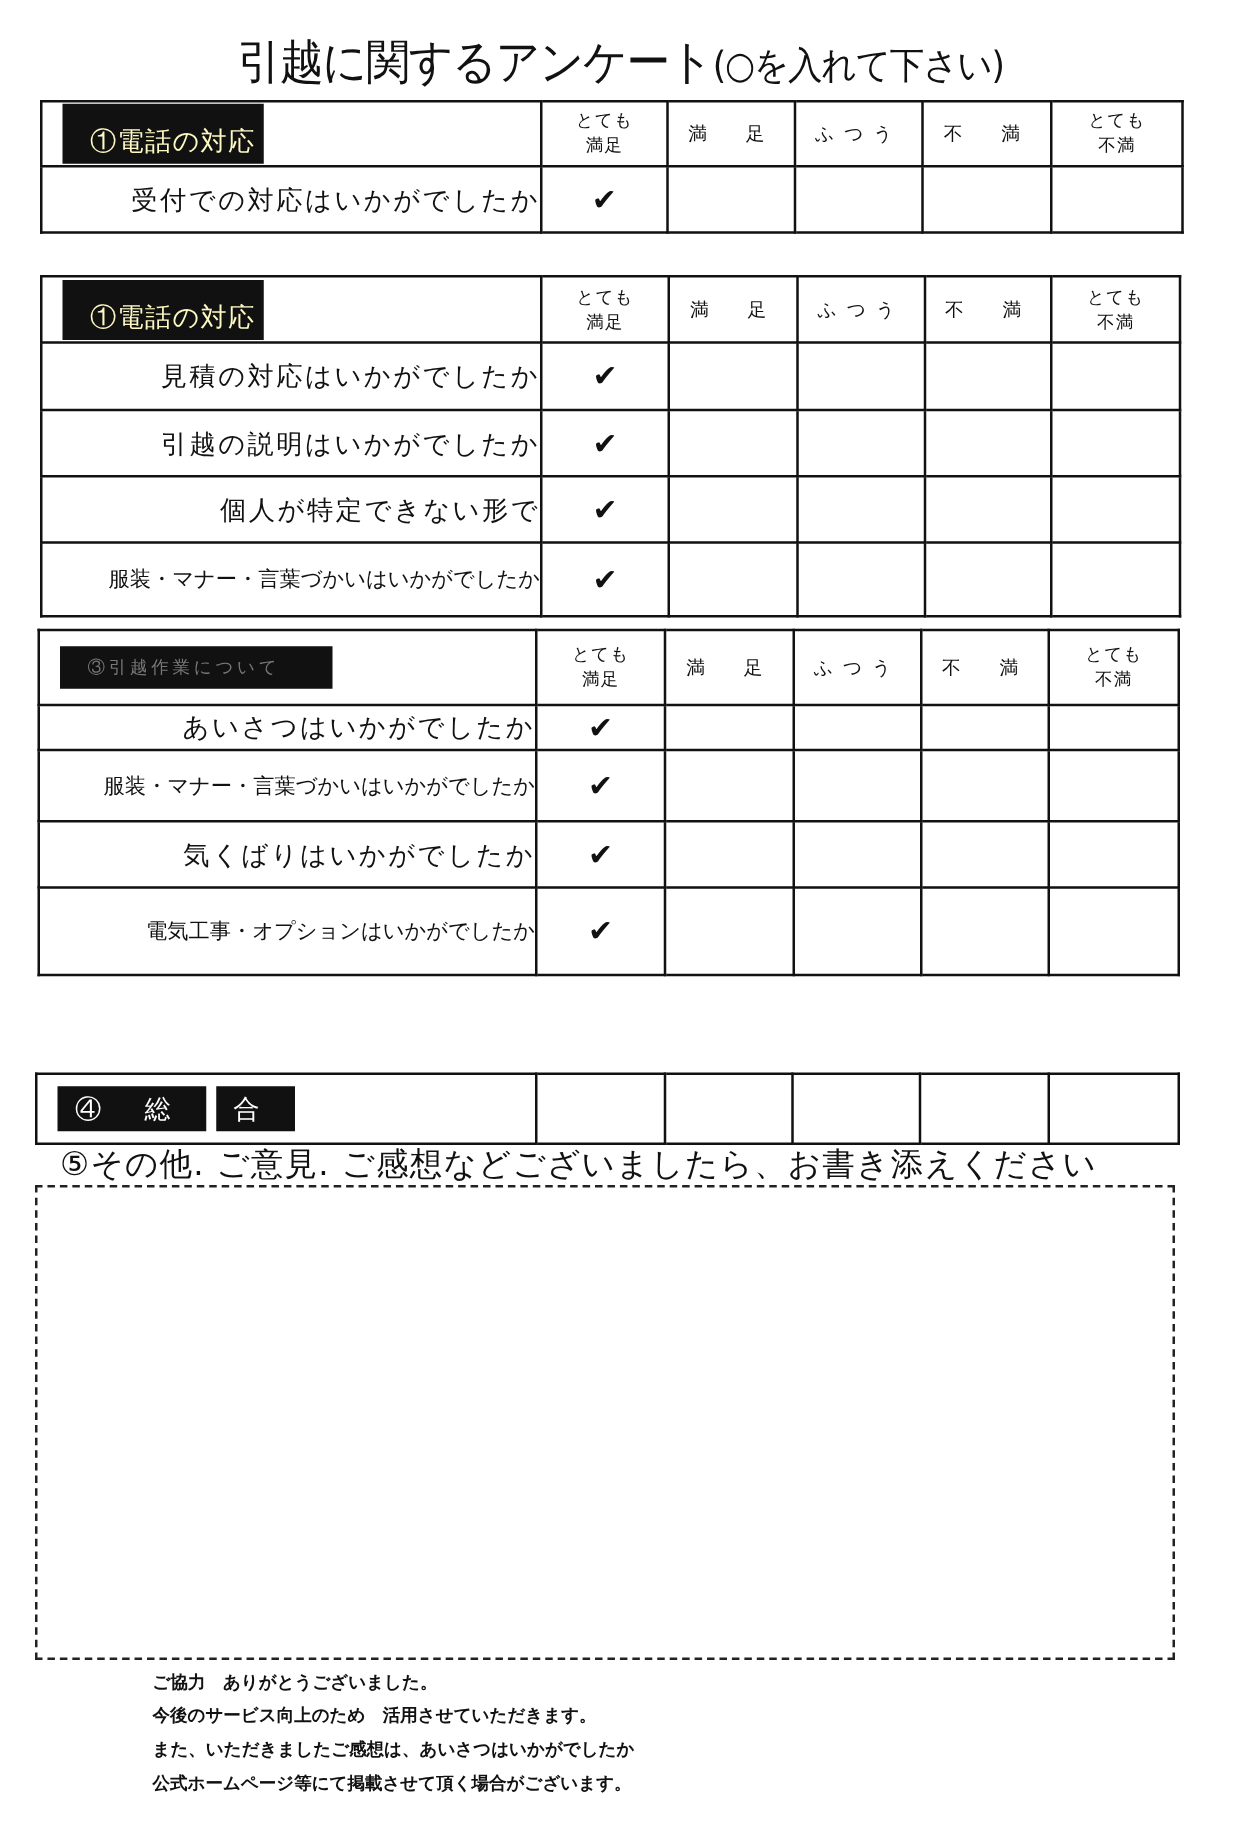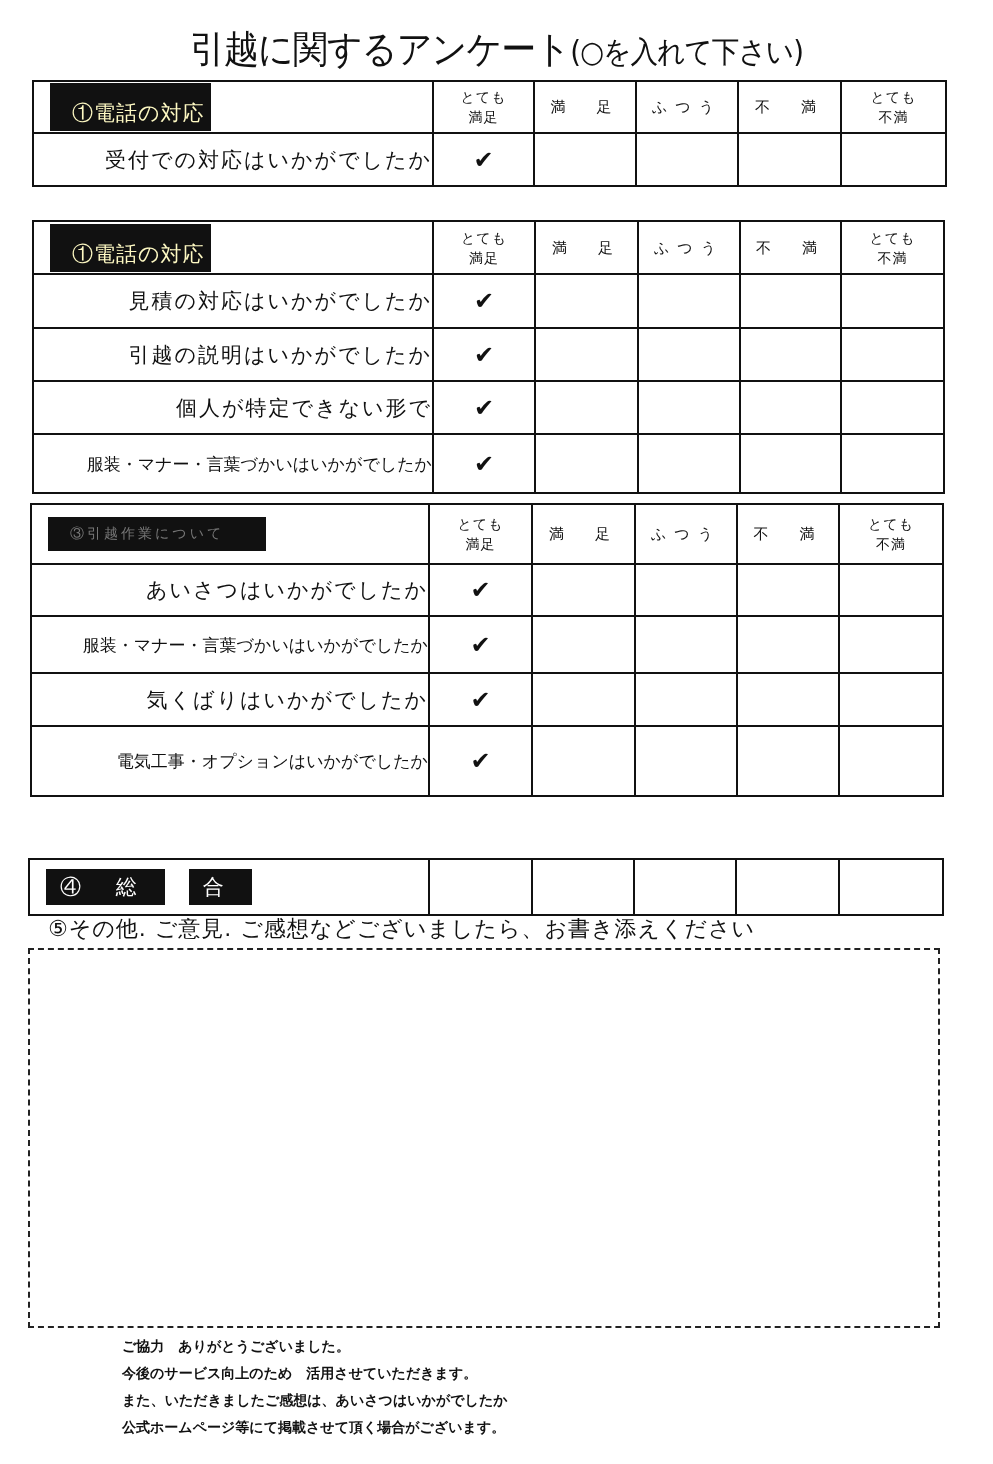--- a/index.html
+++ b/index.html
@@ -12,24 +12,24 @@
   .survey-table { position: absolute; border-collapse: collapse; table-layout: fixed; }
   .survey-table td { border: 2.5px solid #111; padding: 0; vertical-align: middle; }
   .survey-table .q { font-size: 21px; padding-left: 18px; letter-spacing: 2px; line-height: 26px; text-align: right; }
   .survey-table .q.small { font-size: 17px; letter-spacing: 0; line-height: 24px; padding-left: 16px; }
   .survey-table .hcell { text-align: center; font-size: 14px; line-height: 20px; letter-spacing: 1px; }
   .survey-table .hcell.one { font-size: 15px; letter-spacing: 8px; }
   .survey-table .mark { text-align: center; font-size: 24px; font-family: "DejaVu Sans", sans-serif; font-weight: bold; }
   .sec-label { display: inline-block; background: #111; color: #fef9c3; font-size: 21px;
                padding: 16px 6px 4px 22px; margin-left: 16px; letter-spacing: 1px; }
   .sec-label.redacted { color: #777; font-size: 14px; width: 190px; letter-spacing: 3px; padding: 8px 6px 8px 22px; }
-  .sec-total { display: inline-flex; gap: 24px; margin-left: 16px; }
+  .sec-total { display: inline-flex; gap: 8px; margin-left: 16px; }
   .sec-total span { background: #111; color: #fff; font-size: 21px; padding: 4px 14px; letter-spacing: 14px; }
   .comment-label { position: absolute; left: 48px; top: 914px; font-family: "DejaVu Sans", sans-serif;
-                   font-size: 22px; letter-spacing: 1px; }
+                   font-size: 26px; letter-spacing: 1px; }
   .comment-box { position: absolute; left: 28px; top: 948px; width: 912px; height: 380px;
                  border: 2px dashed #222; box-sizing: border-box; background: transparent; resize: none;
                  font-family: "DejaVu Sans", sans-serif; font-size: 16px; padding: 10px; outline: none; }
   .footer { position: absolute; left: 122px; top: 1333px; font-family: "DejaVu Sans", sans-serif;
             font-weight: bold; font-size: 14px; line-height: 27px; }
   .footer div { white-space: nowrap; }
 </style>
 </head>
 <body>
 
@@ -148,21 +148,21 @@
           <div>満足</div>
         </td>
     <td class="hcell one">満　足</td>
     <td class="hcell one">ふつう</td>
     <td class="hcell one">不　満</td>
     <td class="hcell">
           <div>とても</div>
           <div>不満</div>
         </td>
   </tr>
-  <tr style="height:52px">
+  <tr style="height:36px">
     <td class="q">あいさつはいかがでしたか</td>
     <td class="mark"><span>✔</span></td>
     <td></td>
         <td></td>
         <td></td>
         <td></td>
   </tr>
   <tr style="height:57px">
     <td class="q small">服装・マナー・言葉づかいはいかがでしたか</td>
     <td class="mark"><span>✔</span></td>

